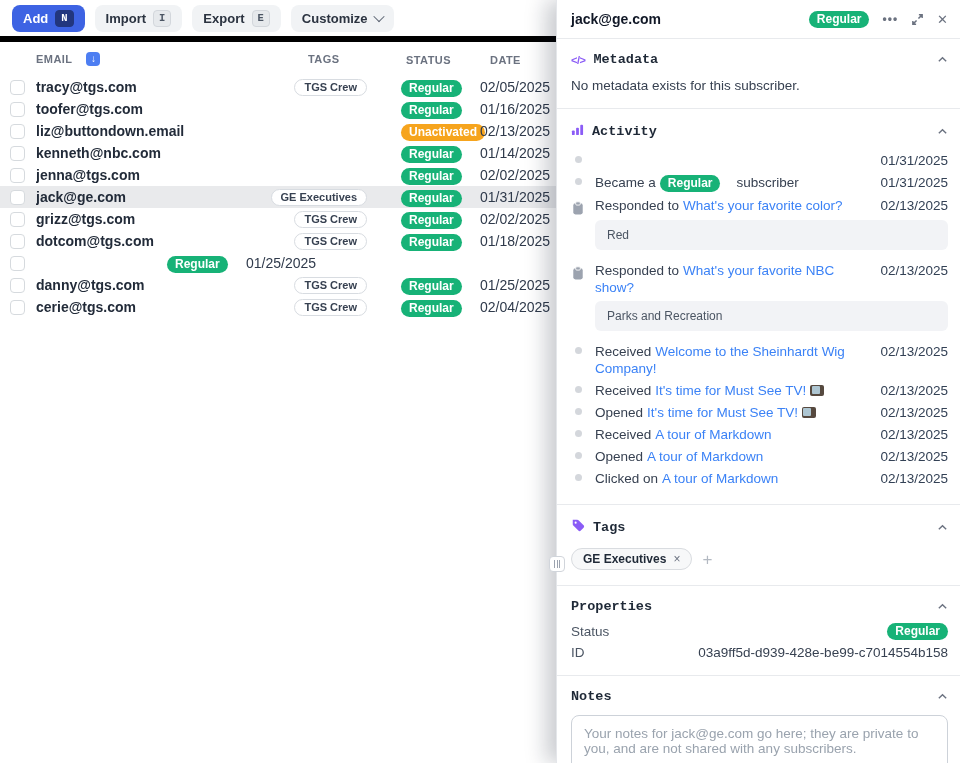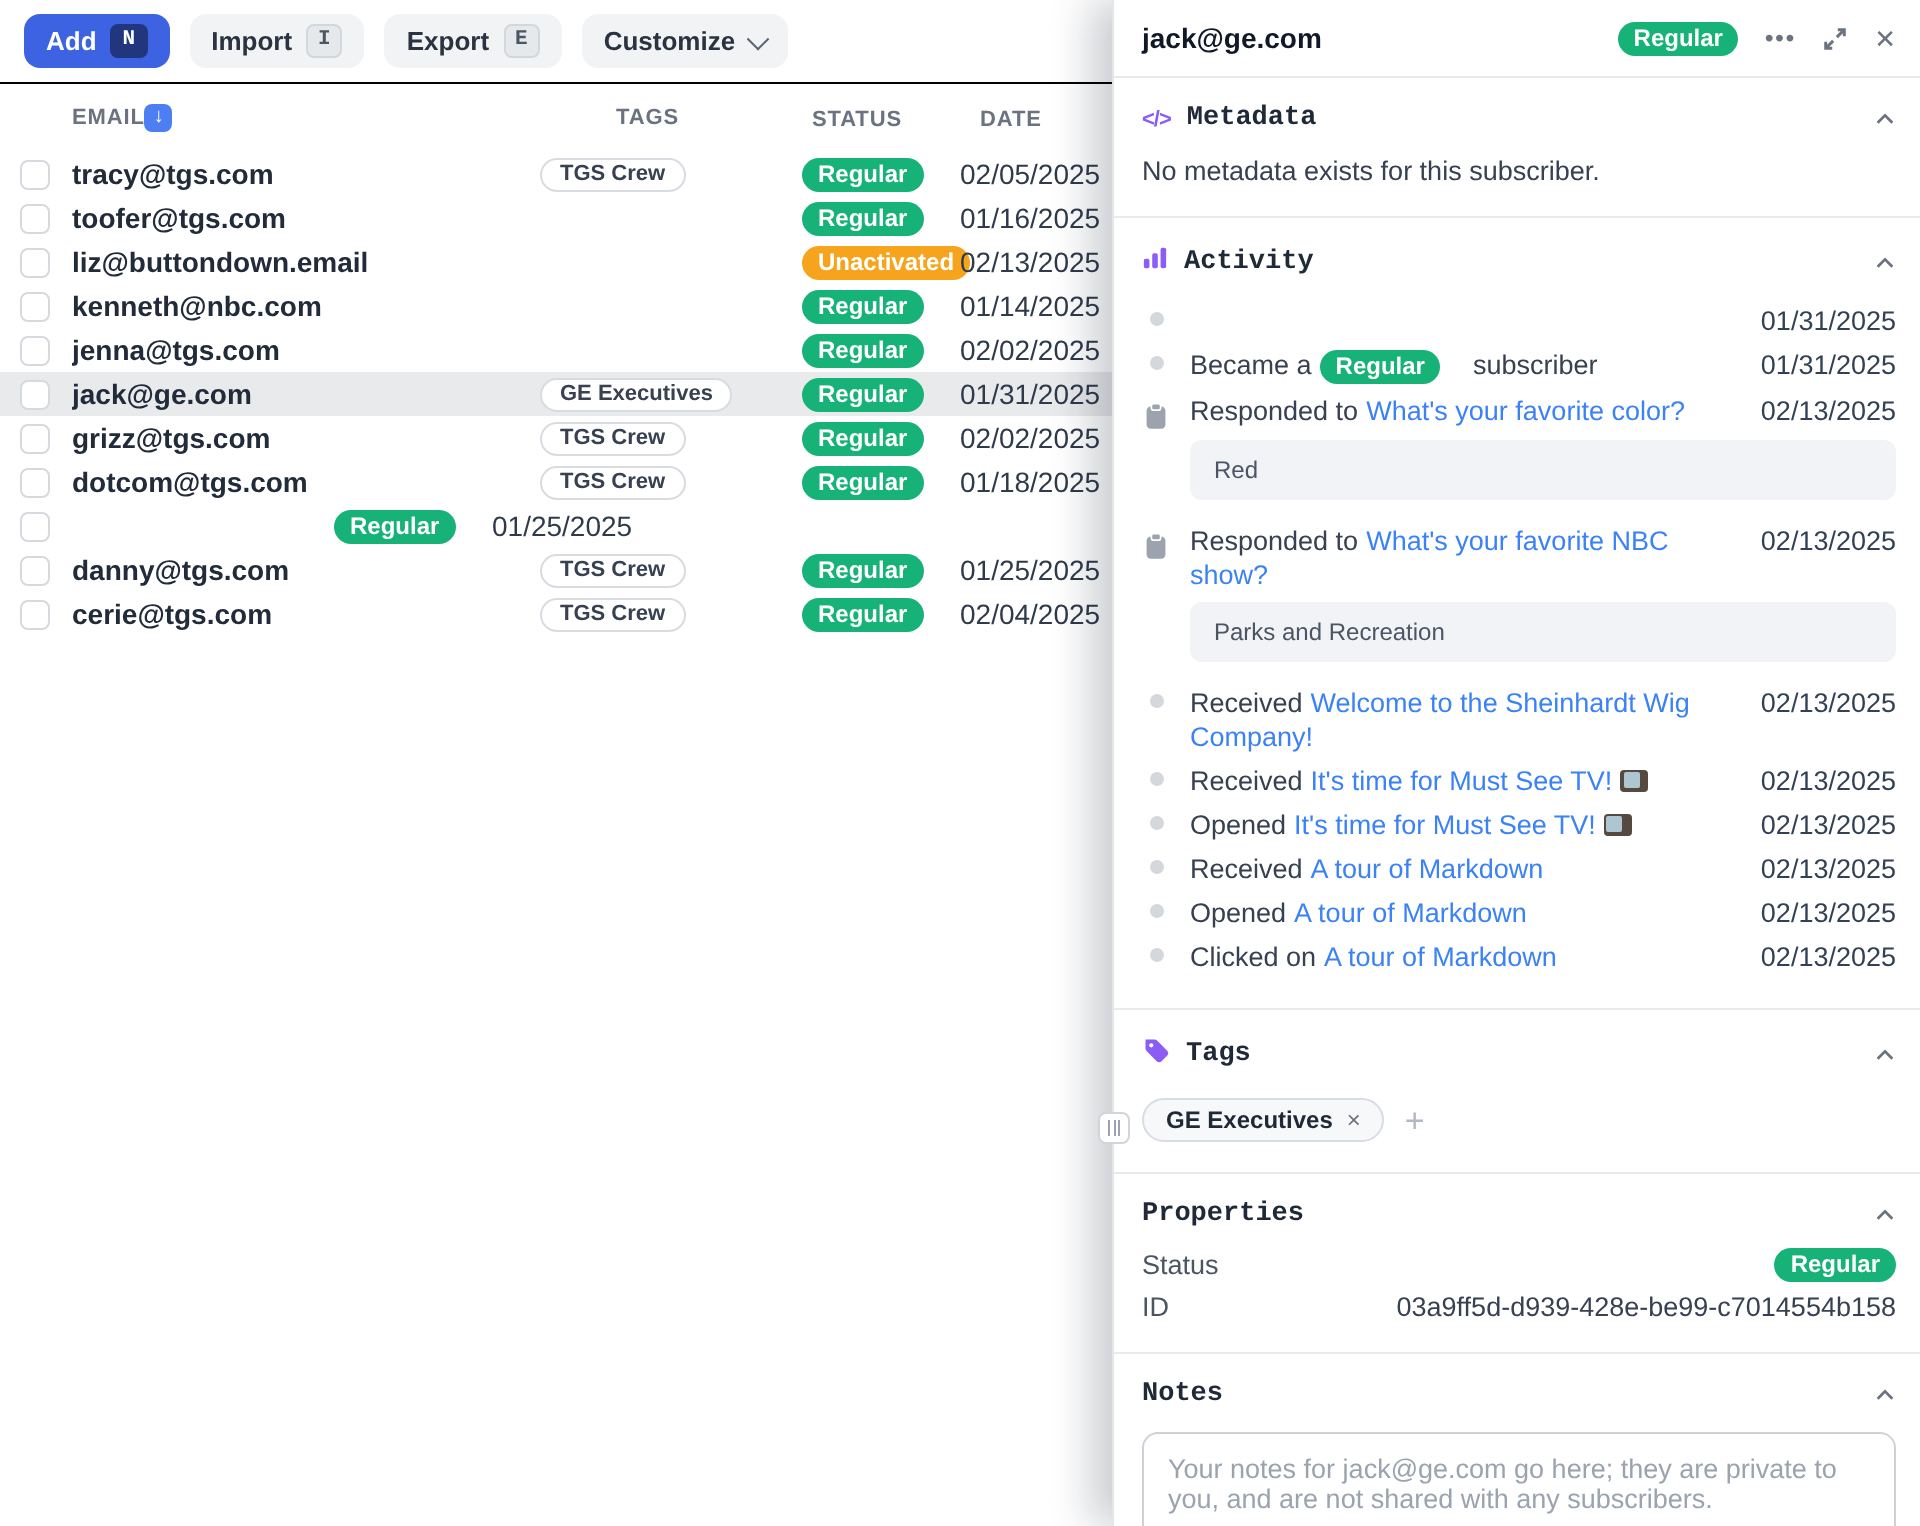--- a/index.html
+++ b/index.html
@@ -1,51 +1,51 @@
 <!DOCTYPE html>
 <html><head>
 <meta charset="utf-8">
 <style>
   * { margin:0; padding:0; box-sizing:border-box; }
   html,body { width:960px; height:763px; overflow:hidden; }
   body { font-family:"Liberation Sans", sans-serif; background:#fff; position:relative; color:#1f2937; }
 
   
   .table-pane { position:absolute; inset:0 0 0 0; background:#fff; }
-  .toolbar { height:42px; display:flex; align-items:center; gap:10px; padding:0 12px; border-bottom:1px solid #000000; }
+  .toolbar { height:42px; display:flex; align-items:center; gap:10px; padding:0 12px; border-bottom:6px solid #000000; }
   .btn { display:inline-flex; align-items:center; gap:7px; height:27px; padding:0 11px; border-radius:8px;
          font-size:13px; font-weight:700; cursor:pointer; border:none; background:#f1f3f5; color:#2b3340; }
   .btn.primary { background:#3d63e3; color:#fff; }
   .kbd { font-family:"Liberation Mono", monospace; font-size:10.5px; font-weight:700; padding:1px 5px; border-radius:4px;
          background:#e6e9ec; border:1px solid #d3d7dc; color:#4b5563; line-height:13px; }
   .btn.primary .kbd { background:#22367e; border-color:#22367e; color:#fff; }
   .chev-down { width:8px; height:8px; border-right:1.6px solid #5b6472; border-bottom:1.6px solid #5b6472;
                transform:rotate(45deg) translate(-1px,-1px); display:inline-block; }
   .segmented { margin-left:auto; display:flex; align-items:center; gap:2px; background:#fff; border:1px solid #e2e6ea;
                border-radius:9px; padding:2px; height:32px; }
   .seg-item { display:flex; align-items:center; gap:6px; padding:0 10px; height:26px; border-radius:7px;
               font-size:13px; font-weight:700; color:#334155; cursor:pointer; }
   .seg-count { font-family:"Liberation Mono", monospace; font-size:11.5px; font-weight:700; color:#9aa3b0; }
   .seg-item.active-dark { background:#4b5866; color:#fff; }
   .seg-item.active-dark .seg-count { color:#dfe5ec; }
 
   .grid-row { display:flex; align-items:center; width:600px; }
   .col-check { width:36px; padding-left:10px; flex:none; display:flex; align-items:center; }
   .col-email { width:234px; flex:none; overflow:hidden; white-space:nowrap; }
-  .col-tags  { width:107px; flex:none; display:flex; padding-right:10px; }
+  .col-tags  { width:107px; flex:none; display:flex; justify-content:flex-end; padding-right:10px; }
   .col-status{ width:103px; flex:none; padding-left:24px; }
   .col-date  { width:120px; flex:none; }
   .rows-clip { width:556px; overflow:hidden; }
 
   .table-header { height:34px; }
   .th { font-size:11px; font-weight:700; color:#6b7280; letter-spacing:.04em; }
   .table-header .col-tags { justify-content:flex-start; padding-left:38px; }
   .table-header .col-status { padding-left:29px; }
   .table-header .col-date { padding-left:10px; }
-  .email-th-wrap { display:flex; align-items:center; gap:0; }
+  .email-th-wrap { display:flex; align-items:center; gap:14px; }
   .sort-icon { width:14px; height:14px; border-radius:4px; background:#4d7ef2; color:#fff; display:inline-flex;
                align-items:center; justify-content:center; font-size:10px; font-weight:700; line-height:1; }
 
   .row { height:22px; cursor:pointer; }
   .row.selected { background:#e9eaec; }
   .checkbox { width:15px; height:15px; border:1px solid #d6dade; border-radius:4px; background:#fff; }
   .email-cell { font-size:14px; font-weight:700; color:#222b39; }
   .tag-chip { display:inline-block; font-size:11px; font-weight:700; color:#374151; background:#fff;
               border:1px solid #d8dce1; border-radius:999px; padding:1.5px 9px; white-space:nowrap; }
   .pill { display:inline-block; font-size:12px; font-weight:700; color:#fff; border-radius:999px; padding:2px 8px; line-height:13px; }

